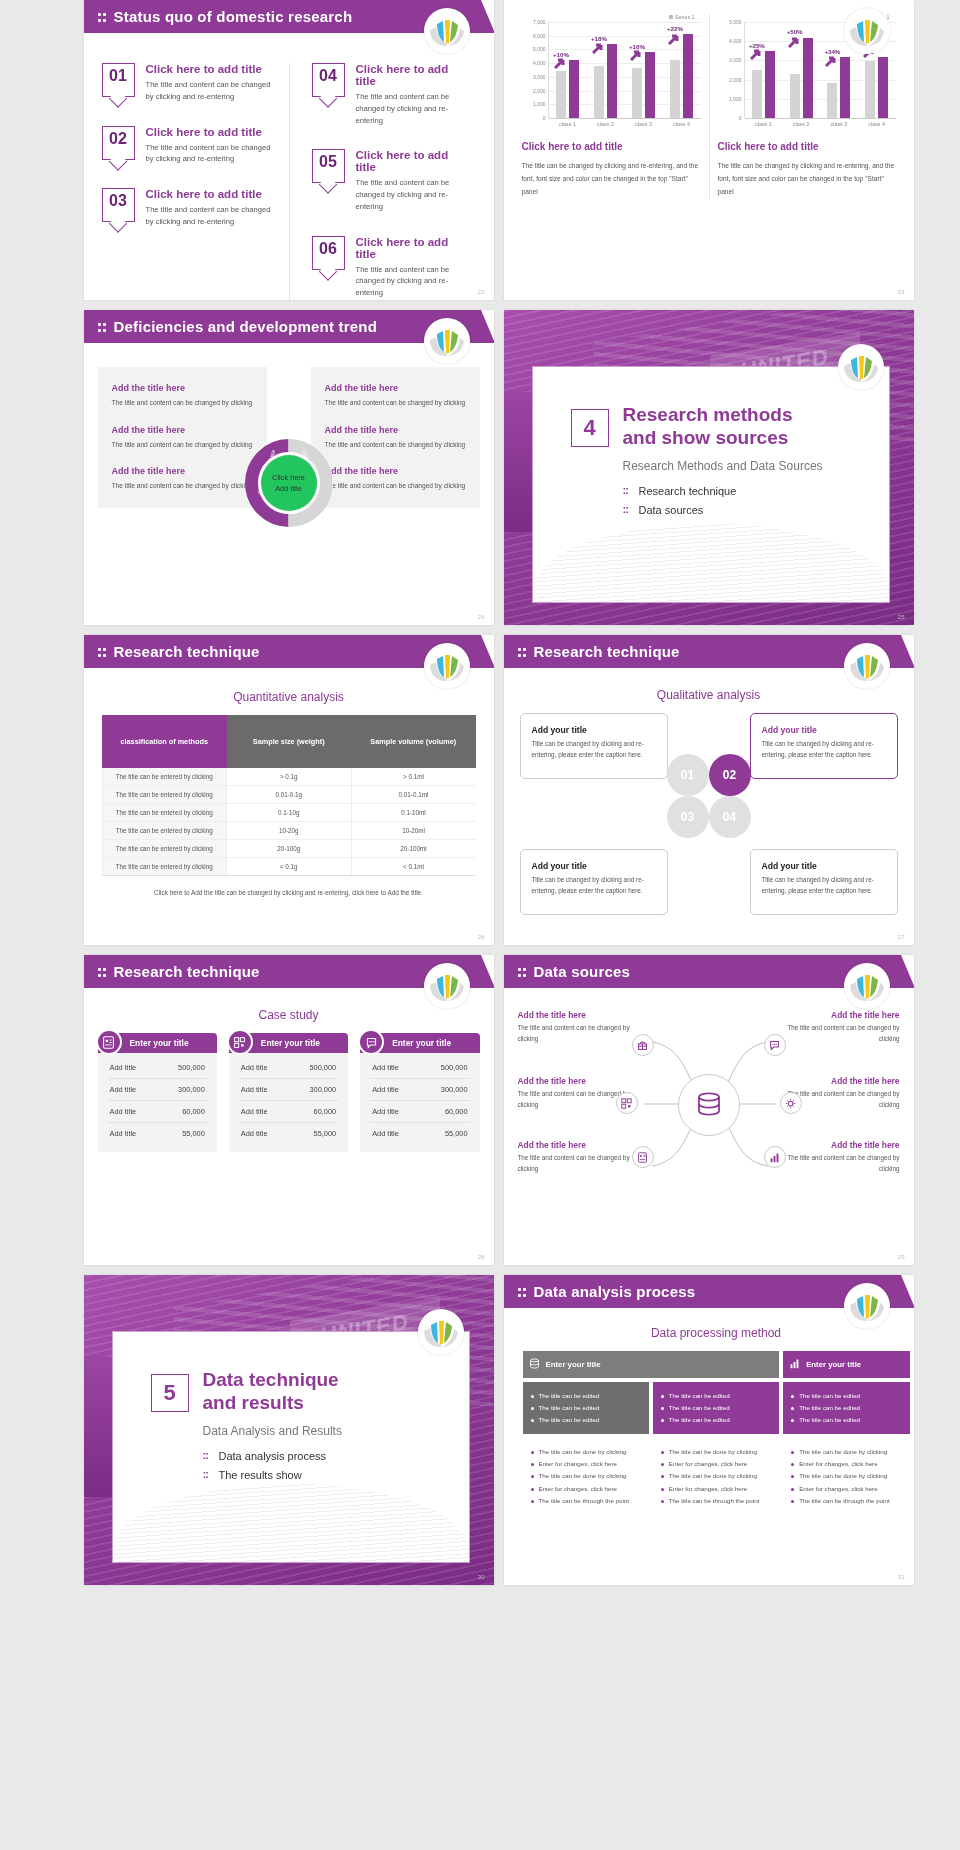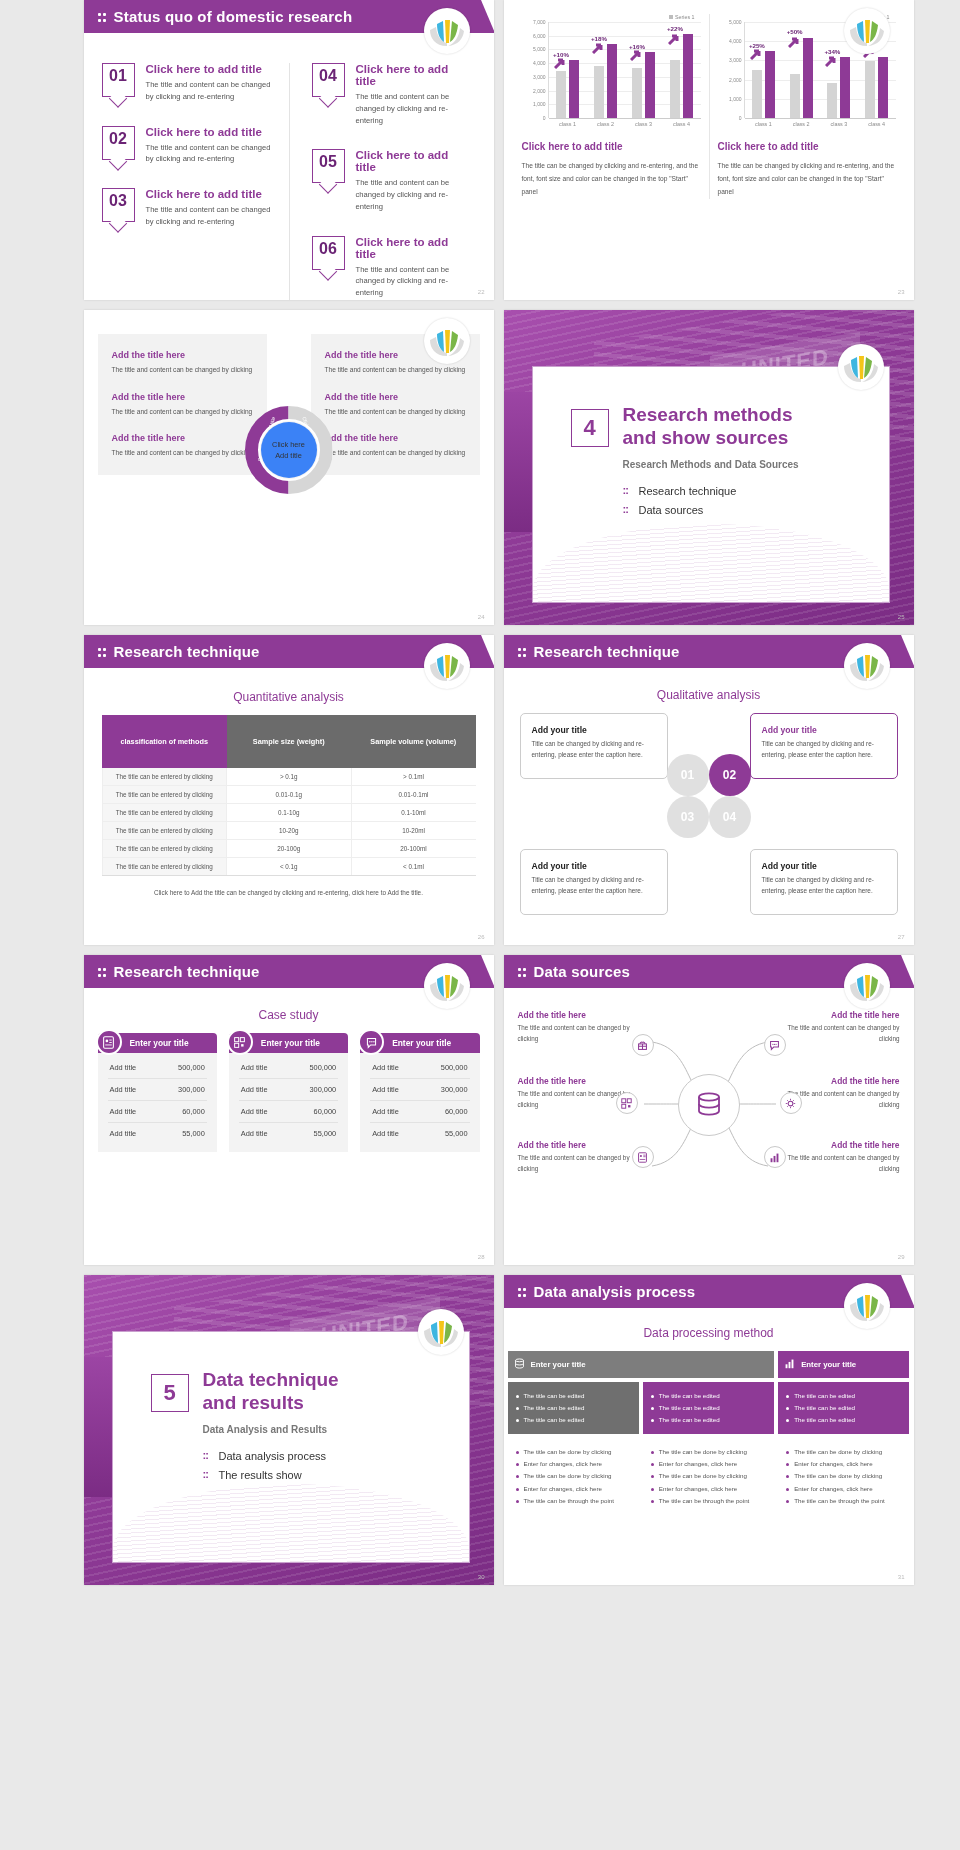--- a/index.html
+++ b/index.html
@@ -116,21 +116,21 @@
     position:absolute; left:50%; top:96px; transform:translateX(-50%);
     width:88px;height:88px;border-radius:50%; background:#fff;
   }
   .cyc .ringL, .cyc .ringR {
     position:absolute; width:88px;height:88px;border-radius:50%;
   }
   .cyc .ringL { border:13px solid #8e3a96; clip-path: inset(0 50% 0 0); }
   .cyc .ringR { border:13px solid #d6d6d6; clip-path: inset(0 0 0 50%); }
   .cyc .hub {
     position:absolute; left:50%; top:50%; transform:translate(-50%,-50%);
-    width:56px;height:56px;border-radius:50%;background:#3b82f6;
+    width:56px;height:56px;border-radius:50%;background:#22c55e;
     display:flex;flex-direction:column;justify-content:center;
     font-size:7.4px;color:#333; line-height:1.5; text-align:center;
     box-shadow:0 0 0 1px #f4f4f4;
   }
   .cyc .lbl { position:absolute; font-size:5px; color:#fff; white-space:nowrap; }
   .cyc .lblL { left:-2px; top:30px; transform:rotate(-72deg); }
   .cyc .lblR { right:-2px; top:30px; transform:rotate(72deg); color:#fff;}
 
   
   .sec {
@@ -163,21 +163,21 @@
     border-radius:60% 60% 0 0 / 100% 100% 0 0;
   }
   .sec .numbox {
     position:absolute; left:38px; top:42px;
     width:38px;height:38px;border:1.6px solid #8e3a96;
     display:flex;align-items:center;justify-content:center;
     font-size:22px;font-weight:bold;color:#8e3a96;
   }
   .sec h2 { position:absolute; left:90px; top:36px; font-size:19px; line-height:1.22;
             color:#8e3a96; font-weight:bold; }
-  .sec .sub { position:absolute; left:90px; top:92px; font-size:10px; color:#777; font-weight:bold;}
+  .sec .sub { position:absolute; left:90px; top:92px; font-size:12px; color:#777; font-weight:normal;}
   .sec ul { position:absolute; left:90px; top:118px; list-style:none; }
   .sec ul li { font-size:11px; color:#333; margin-bottom:7px; position:relative; padding-left:16px;}
   .sec ul li::before{
     content:"::"; position:absolute;left:0;top:-1px;color:#8e3a96;font-weight:bold;letter-spacing:-1px;
   }
   .sec .tabL {
     position:absolute; left:0; top:82px; width:30px; height:140px;
     background:linear-gradient(180deg,#9c45a4,#7b2c84);
   }
 
@@ -231,21 +231,21 @@
   .ds-col p{font-size:6.3px;color:#555;line-height:1.7;}
   .ds-left{left:14px;text-align:left;}
   .ds-right{right:14px;text-align:right;}
   .hub-c{position:absolute;left:50%;top:86px;transform:translateX(-50%);
          width:62px;height:62px;border-radius:50%;border:1px solid #c9c9c9;background:#fff;
          display:flex;align-items:center;justify-content:center;}
   .nodec{position:absolute;width:22px;height:22px;border-radius:50%;border:1px solid #c9c9c9;
          background:#fff;display:flex;align-items:center;justify-content:center;}
 
   
-  .s10-body{padding:18px 4px 0;}
+  .s10-body{padding:18px 4px 0;margin-left:15px;}
   .pt-grid{display:grid;grid-template-columns:1fr 1fr 1fr;gap:4px;margin-top:8px;}
   .pt-head{font-size:7.8px;font-weight:bold;color:#fff;padding:7px 6px;display:flex;align-items:center;gap:6px;}
   .pt-head.g{background:#7d7d7d;} .pt-head.p{background:#8e3a96;}
   .pt-blockA{background:#6f6f6f;color:#fff;padding:8px 8px;}
   .pt-blockB{background:#8e3a96;color:#fff;padding:8px 8px;}
   .pt-li{font-size:6.2px;line-height:1.95;position:relative;padding-left:8px;}
   .pt-li::before{content:"";position:absolute;left:0;top:5px;width:3px;height:3px;background:#fff;border-radius:50%;}
   .pt-blockC{padding:8px 8px;}
   .pt-lid{font-size:6.2px;line-height:1.95;color:#555;position:relative;padding-left:8px;}
   .pt-lid::before{content:"";position:absolute;left:0;top:5px;width:3px;height:3px;background:#8e3a96;border-radius:50%;}
@@ -473,20 +473,29 @@
         <div class="s2-cap">
           <h4>Click here to add title</h4>
           <p>The title can be changed by clicking and re-entering, and the font, font size and color can be changed in the top "Start" panel</p>
         </div>
       </div>
     </div>
     <div class="pg">23</div>
   </div>
 
   <div class="slide">
+    <div class="bar">
+      <span class="dots">
+          <i></i>
+          <i></i>
+          <i></i>
+          <i></i>
+        </span>
+      <span class="bar-title">Deficiencies and development trend</span>
+    </div>
     <div class="logo">
       <svg width="36" height="30" viewBox="0 0 36 30">
         <path d="M18 30 C6 30 1 22 1 14 L7 11 C8 20 12 26 18 27 Z" fill="#dcdcdc"></path>
         <path d="M8 8 L14 5 L15 26 C11 24 8 17 8 8Z" fill="#3eb6e0"></path>
         <path d="M16 4 L21 4 L20 27 L17 27 Z" fill="#f5c518"></path>
         <path d="M23 5 L29 9 C28 18 25 24 21 26 Z" fill="#7ab648"></path>
         <path d="M31 12 L35 15 C34 23 29 29 19 30 C26 27 30 21 31 12Z" fill="#dcdcdc"></path>
       </svg>
     </div>
     <div class="s3-body">

